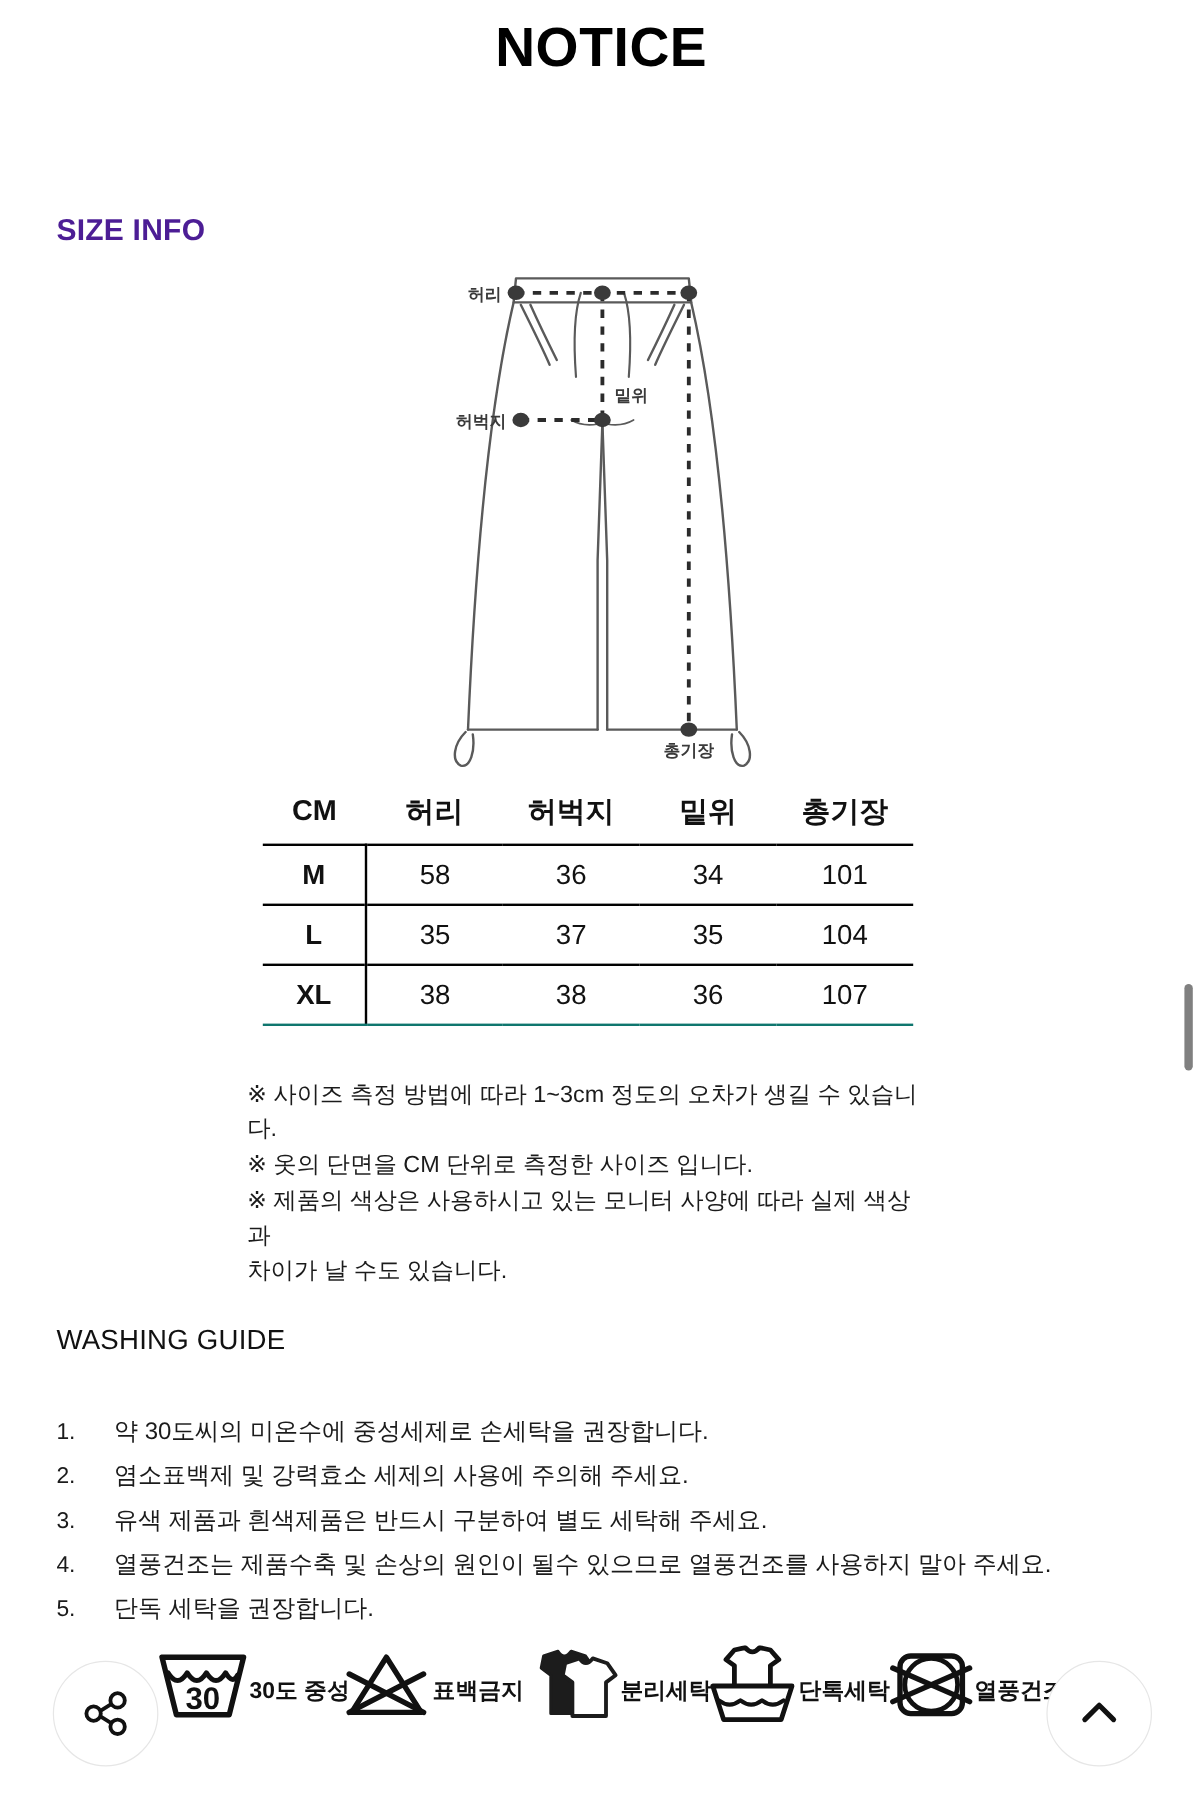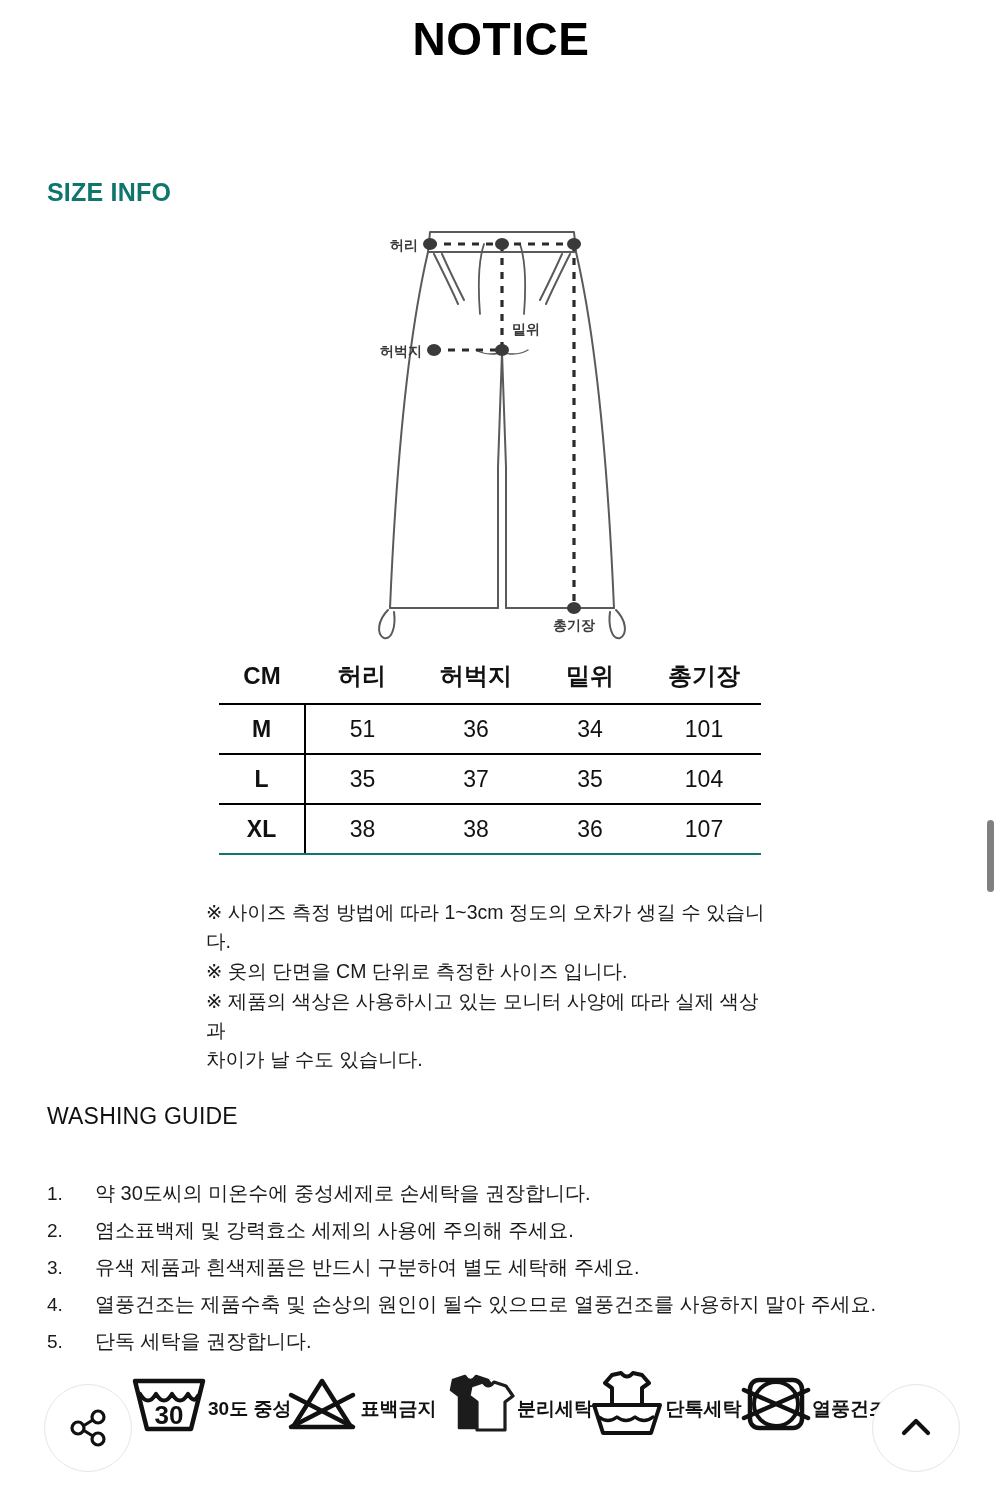--- a/index.html
+++ b/index.html
@@ -33,21 +33,21 @@
   }
 
   
   .size-info-heading {
     position: absolute;
     top: 178px;
     left: 47px;
     font-size: 25px;
     font-weight: 700;
     letter-spacing: 0.2px;
-    color: #0f766e;
+    color: #4c1d95;
   }
 
   
   .diagram-wrap {
     position: absolute;
     top: 222px;
     left: 352px;
     width: 300px;
     height: 420px;
   }
@@ -283,21 +283,21 @@
         <th class="size-head">CM</th>
         <th>허리</th>
         <th>허벅지</th>
         <th>밑위</th>
         <th>총기장</th>
       </tr>
     </thead>
     <tbody>
       <tr>
         <td class="size-label">M</td>
-        <td>51</td>
+        <td>58</td>
         <td>36</td>
         <td>34</td>
         <td>101</td>
       </tr>
       <tr>
         <td class="size-label">L</td>
         <td>35</td>
         <td>37</td>
         <td>35</td>
         <td>104</td>

